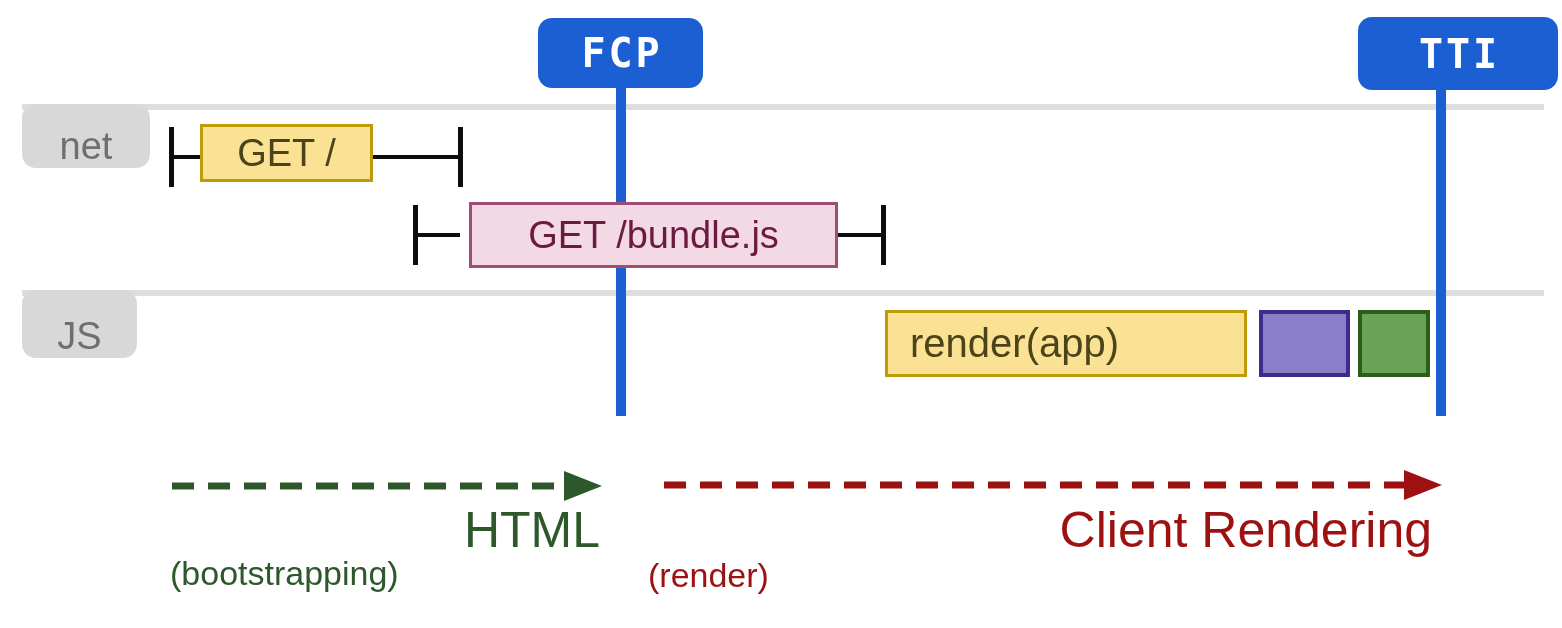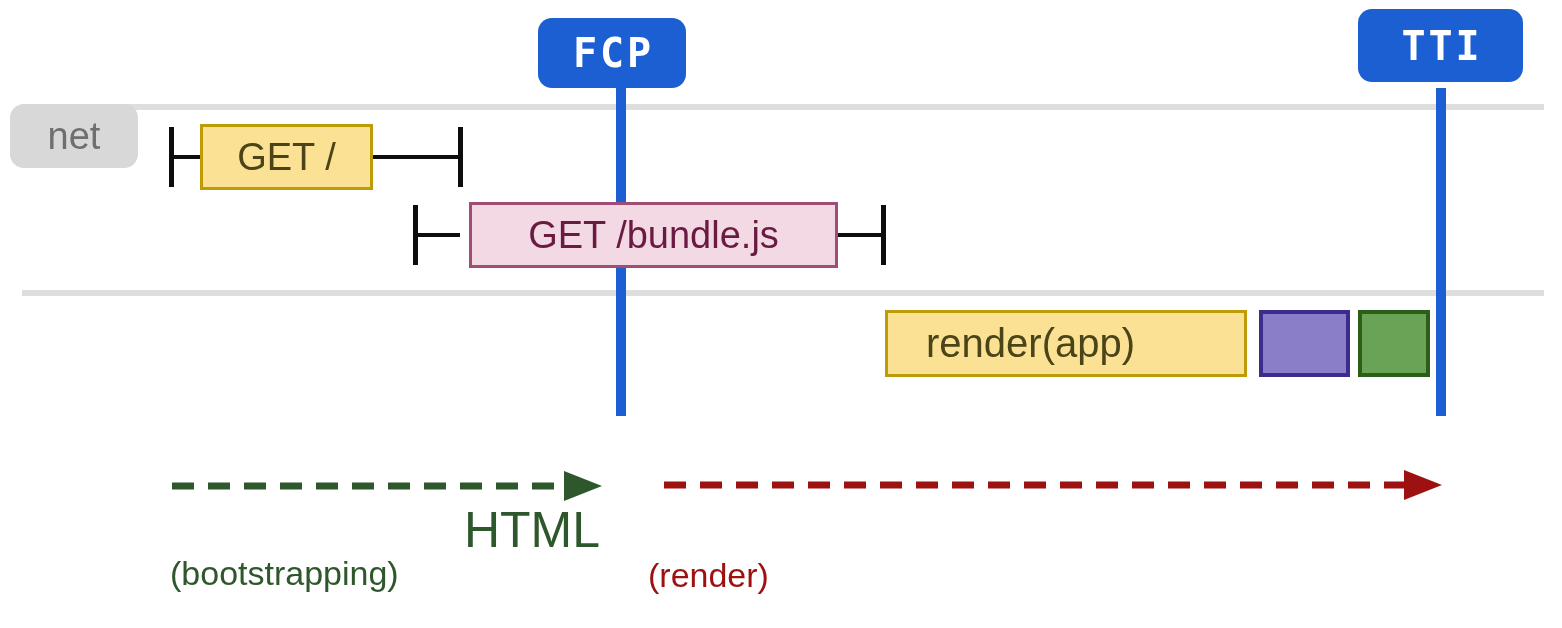--- a/index.html
+++ b/index.html
@@ -20,37 +20,37 @@
   .badge{
     position:absolute;background:var(--blue,#1b5fd2);border-radius:14px;
     display:flex;align-items:center;justify-content:center;z-index:6;
   }
   .badge span{
     font-family:"DejaVu Sans Mono",monospace;font-weight:700;font-size:40px;
     letter-spacing:3px;color:var(--badge-text,#ffffff);padding-left:3px;
   }
   
   .lane-label{
-    position:absolute;left:10px;background:var(--lane-label-bg,#d8d8d8);
-    border-radius:14px;display:flex;align-items:center;justify-content:center;
+    position:absolute;left:22px;background:var(--lane-label-bg,#d8d8d8);
+    border-radius:14px;display:flex;align-items:flex-end;justify-content:center;
     color:var(--lane-label-text,#6f6f6f);font-size:38px;z-index:5;
   }
   
   .wbar{position:absolute;width:5px;height:60px;background:var(--whisker,#0d0d0d);z-index:3;}
   .wline{position:absolute;height:4px;background:var(--whisker,#0d0d0d);z-index:3;}
   
   .tbox{
     position:absolute;display:flex;align-items:center;justify-content:center;
     box-sizing:border-box;z-index:4;font-size:38px;
   }
   .tbox.yellow{background:var(--yellow-fill,#fae194);border:3px solid var(--yellow-border,#bd9b09);color:var(--yellow-text,#4a4418);}
   .tbox.pink{background:var(--pink-fill,#f2d9e4);border:3px solid var(--pink-border,#a04d76);color:var(--pink-text,#6b1b41);}
   .tbox.purple{background:var(--purple-fill,#8b7ec8);border:4px solid var(--purple-border,#3d2c8d);}
   .tbox.green{background:var(--green-fill,#69a355);border:4px solid var(--green-border,#2c5e1a);}
-  .tbox.render{justify-content:flex-start;padding-left:38px;font-size:40px;}
+  .tbox.render{justify-content:flex-start;padding-left:22px;font-size:40px;}
   
   .arrow{position:absolute;z-index:2;}
   .phase-title{
     position:absolute;text-align:right;font-size:50px;line-height:1.05;z-index:2;
   }
   .phase-sub{
     position:absolute;text-align:left;font-size:34px;line-height:1.05;z-index:2;
   }
   .green-text{color:var(--phase-green,#2e572b);}
   .red-text{color:var(--phase-red,#9e1111);}
@@ -59,34 +59,37 @@
 <body>
 
 <div class="stage">
 
   <div class="lane-line" style="top:104px"></div>
   <div class="lane-line" style="top:290px"></div>
 
   <div class="tline" style="left:616px;top:85px;height:331px"></div>
   <div class="tline" style="left:1436px;top:88px;height:328px"></div>
 
-  <div class="badge" style="left:538px;top:18px;width:148px;height:70px">
+  <div class="badge" style="left:538px;top:18px;width:165px;height:70px">
     <span>FCP</span>
   </div>
-  <div class="badge" style="left:1358px;top:9px;width:165px;height:73px">
+  <div class="badge" style="left:1358px;top:17px;width:200px;height:73px">
     <span>TTI</span>
   </div>
 
   <div class="lane-label" style="top:104px;width:128px;height:64px">
     <span>net</span>
   </div>
+  <div class="lane-label" style="top:290px;width:115px;height:68px">
+    <span>JS</span>
+  </div>
 
   <div class="wbar" style="left:169px;top:127px"></div>
   <div class="wline" style="left:172px;top:155px;width:30px"></div>
-  <div class="tbox yellow" style="left:200px;top:124px;width:173px;height:66px">
+  <div class="tbox yellow" style="left:200px;top:124px;width:173px;height:58px">
     <span>GET /</span>
   </div>
   <div class="wline" style="left:371px;top:155px;width:90px"></div>
   <div class="wbar" style="left:458px;top:127px"></div>
 
   <div class="wbar" style="left:413px;top:205px"></div>
   <div class="wline" style="left:416px;top:233px;width:44px"></div>
   <div class="tbox pink" style="left:469px;top:202px;width:369px;height:66px">
     <span>GET /bundle.js</span>
   </div>
@@ -107,15 +110,16 @@
     <line x1="2" y1="17" x2="396" y2="17" style="stroke:var(--phase-green,#2e572b)" stroke-width="7" stroke-dasharray="22 14"></line>
     <polygon points="432,17 394,2 394,32" style="fill:var(--phase-green,#2e572b)"></polygon>
   </svg>
   <svg class="arrow" style="left:662px;top:468px" width="782" height="34" viewBox="0 0 782 34">
     <line x1="2" y1="17" x2="744" y2="17" style="stroke:var(--phase-red,#9e1111)" stroke-width="7" stroke-dasharray="22 14"></line>
     <polygon points="780,17 742,2 742,32" style="fill:var(--phase-red,#9e1111)"></polygon>
   </svg>
 
   <div class="phase-title green-text" style="left:170px;top:504px;width:430px">HTML</div>
   <div class="phase-sub green-text" style="left:170px;top:556px;width:430px">(bootstrapping)</div>
+  <div class="phase-title red-text" style="left:648px;top:504px;width:784px">Client Rendering</div>
   <div class="phase-sub red-text" style="left:648px;top:558px;width:784px">(render)</div>
 
 </div>
 
 </body></html>

